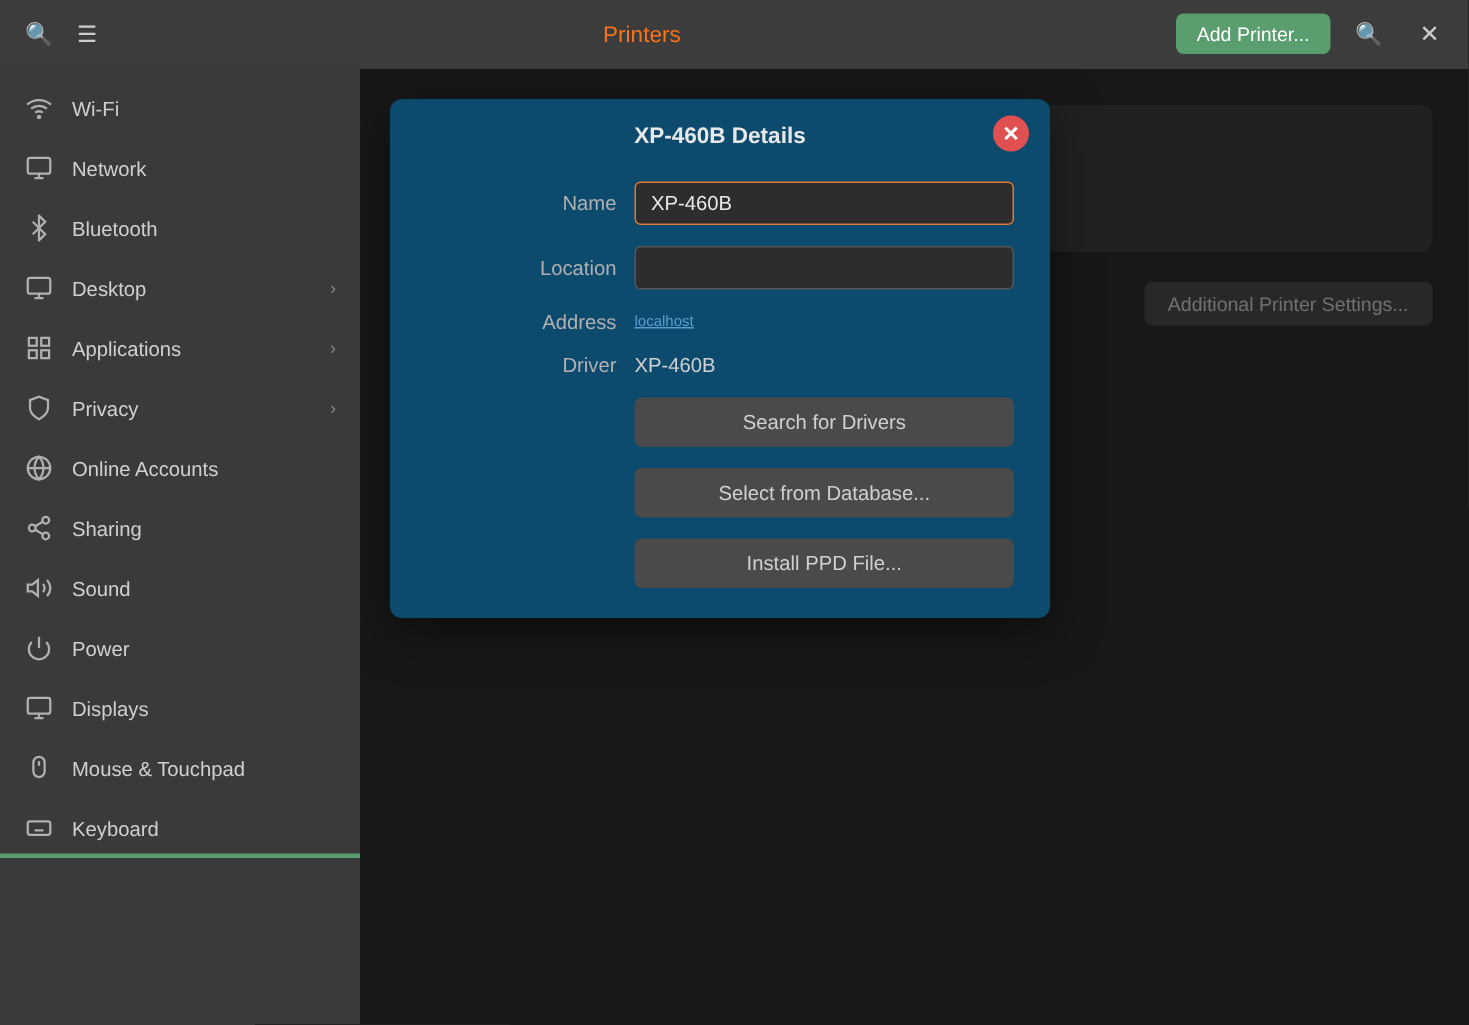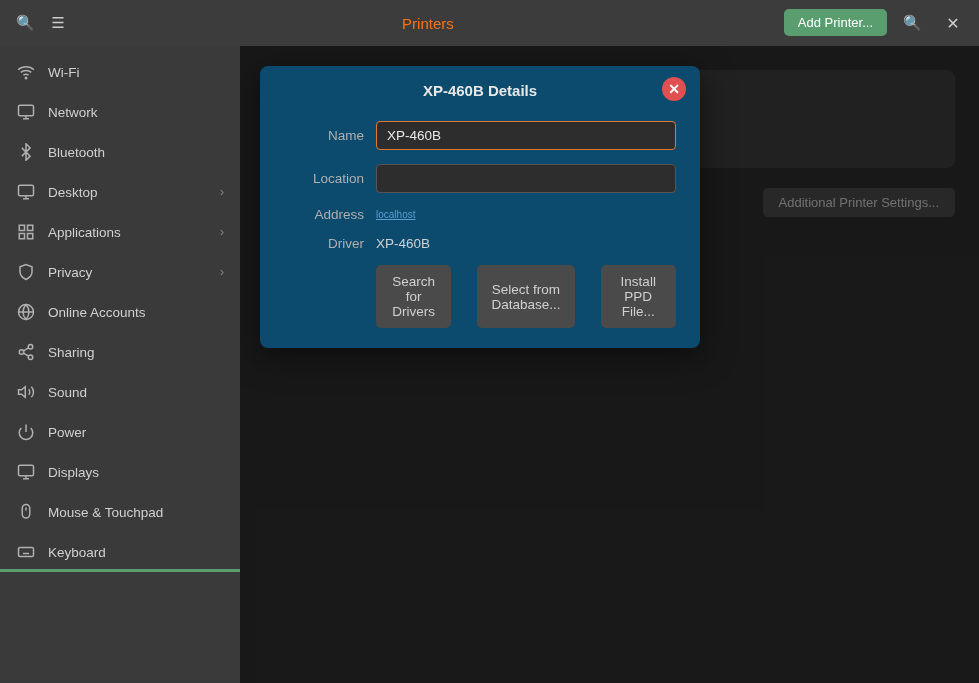--- a/index.html
+++ b/index.html
@@ -166,20 +166,21 @@
     }
     .modal-close {
       position: absolute; right: 14px; top: 50%; transform: translateY(-50%);
       background: #e05050; border: none; border-radius: 50%;
       width: 24px; height: 24px;
       display: flex; align-items: center; justify-content: center;
       cursor: pointer; color: #fff; font-size: 14px; font-weight: bold;
     }
     .modal-body {
       padding: 10px 24px 20px;
+      margin-left: 47px;
     }
     .form-row {
       display: flex;
       align-items: center;
       margin-bottom: 14px;
       gap: 12px;
     }
     .form-label {
       width: 80px; text-align: right;
       font-size: 13.5px; color: #b0b0b0; flex-shrink: 0;
@@ -204,21 +205,21 @@
       font-size: 13.5px;
       outline: none;
     }
     .form-link {
       color: #5a9ecf; font-size: 10px; text-decoration: underline; cursor: pointer;
     }
     .form-text {
       font-size: 13.5px; color: #d0d0d0;
     }
     .modal-action-btns {
-      display: flex; flex-direction: row; gap: 26px; margin-top: 6px;
+      display: flex; flex-direction: column; gap: 14px; margin-top: 6px;
       padding: 0 0 0 92px;
     }
     .modal-action-btn {
       background: #4a4a4a;
       border: none; border-radius: 5px;
       color: #d0d0d0; padding: 9px 14px;
       font-size: 13.5px; cursor: pointer; text-align: center;
       width: 100%;
     }
   </style>

